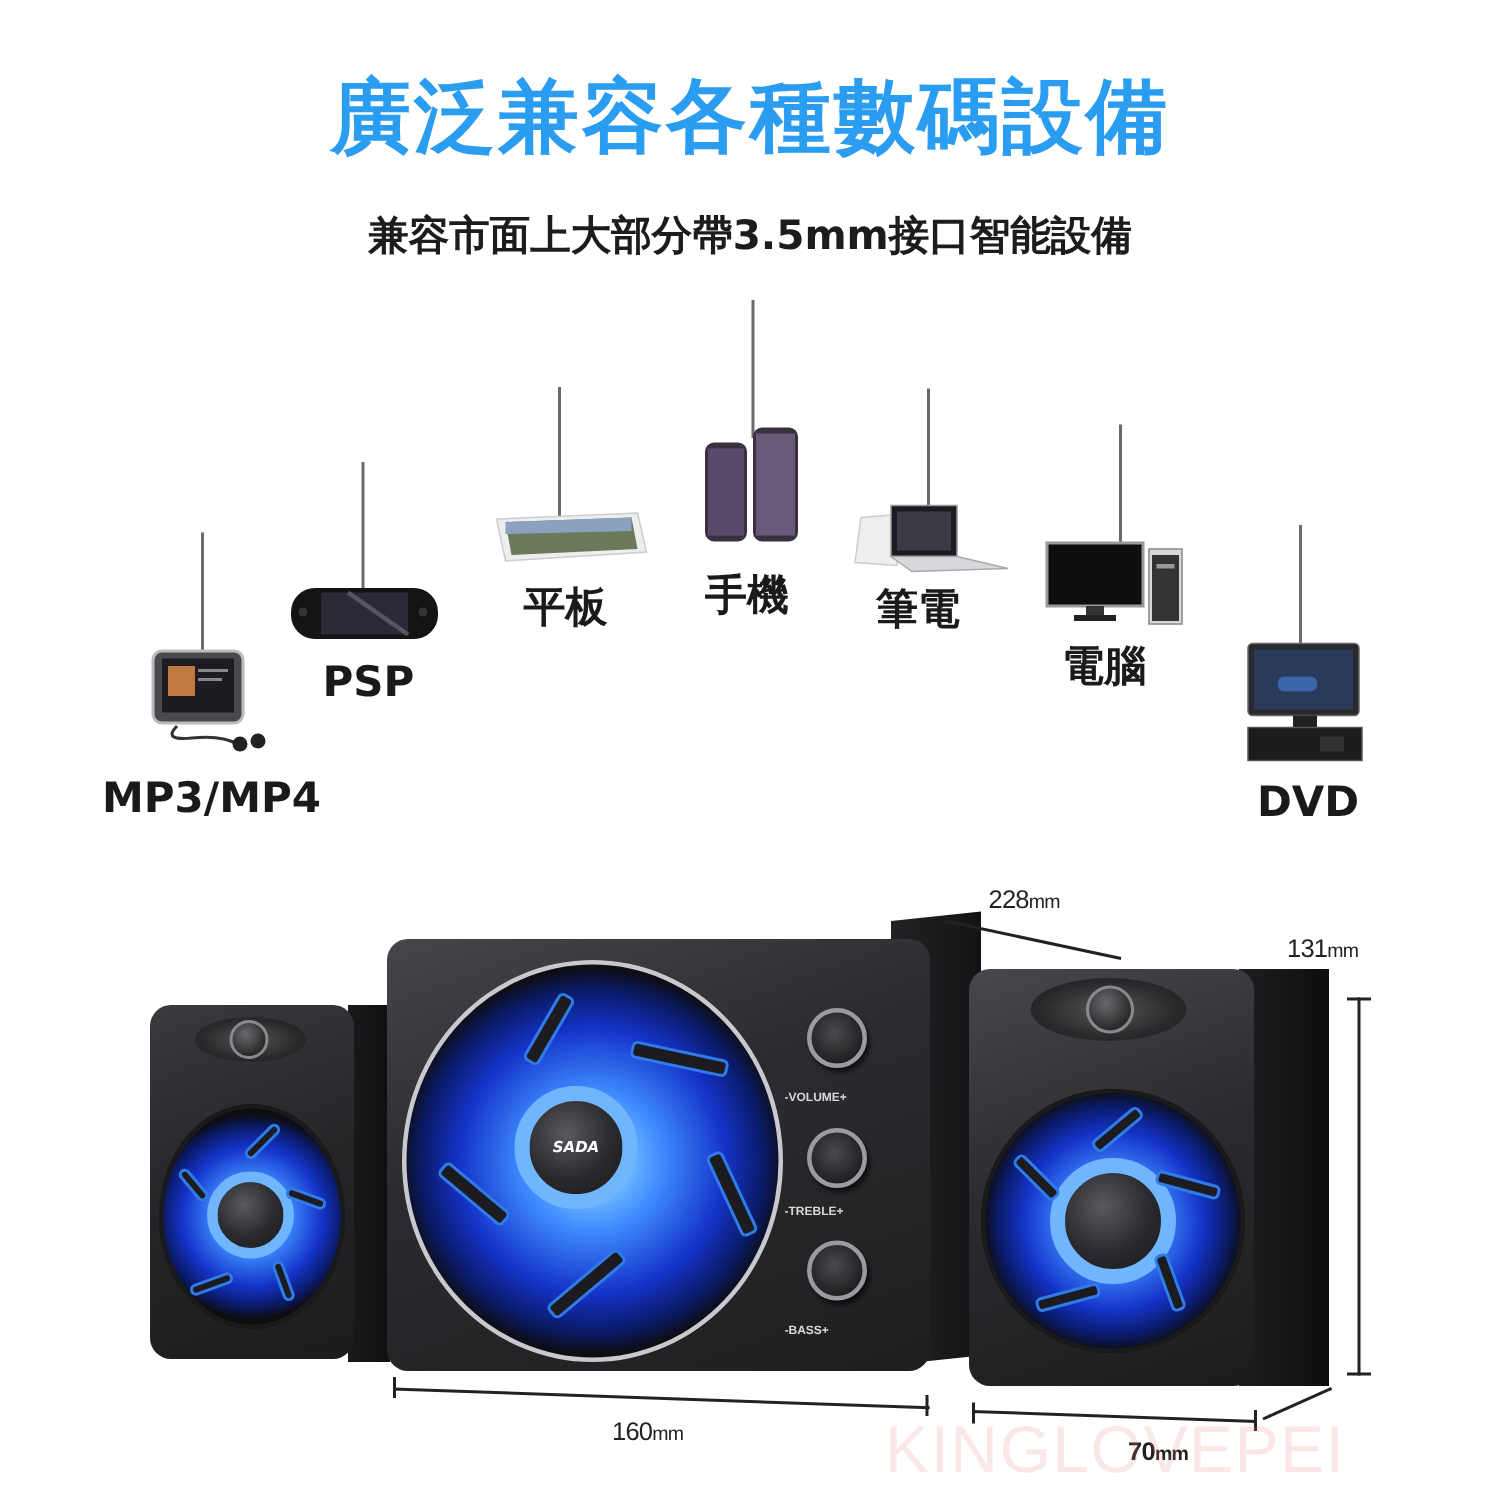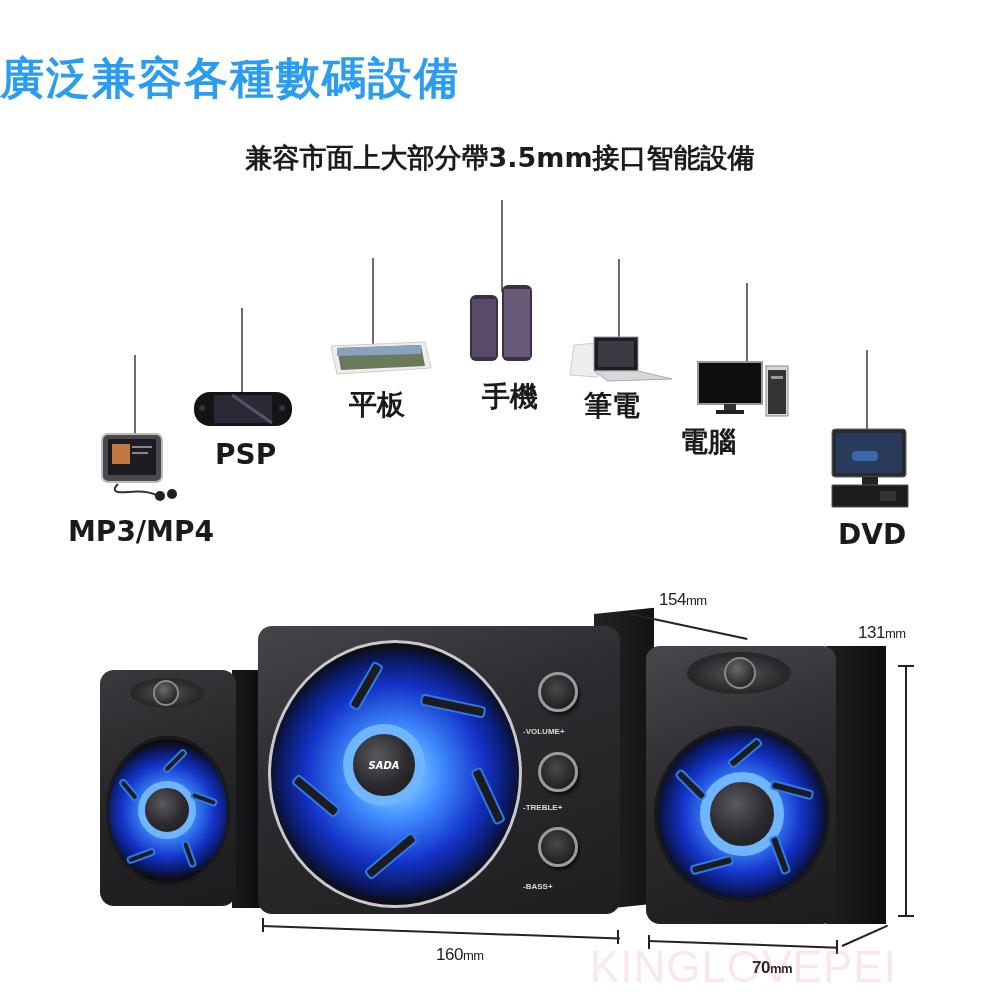--- a/index.html
+++ b/index.html
@@ -1,21 +1,21 @@
 <!DOCTYPE html>
 <html><head>
 <meta charset="utf-8">
 <style>
   * { box-sizing: border-box; margin: 0; padding: 0; }
   html, body { width: 1000px; height: 1000px; background: #ffffff; overflow: hidden; }
   body { position: relative; font-family: "DejaVu Sans", "Liberation Sans", sans-serif; }
 
   .title {
-    position: absolute; left: 0; top: 38px; width: 1000px; 
-    font-size: 44px; font-weight: bold; letter-spacing: 2px; line-height: 80px;
+    position: absolute; left: 0; top: 38px; width: 1000px; text-align: center;
+    font-size: 54px; font-weight: bold; letter-spacing: 2px; line-height: 80px;
   }
   .subtitle {
     position: absolute; left: 0; top: 138px; width: 1000px; text-align: center;
     font-size: 27px; font-weight: bold; color: #1c1c1c; line-height: 40px;
   }
 
   
   .device { position: absolute; }
   .device .stem { position: absolute; width: 2px; background: #6b6b6b; }
   .device .label {
@@ -120,21 +120,21 @@
   </div>
 
   <div class="device">
     <div class="stem" style="left:501px; top:200px; height:92px;"></div>
     <svg class="pic" style="left:468px; top:283px;" width="66" height="82" viewBox="0 0 66 82">
       <rect x="2" y="12" width="28" height="66" rx="6" fill="#3a3040"></rect>
       <rect x="4" y="16" width="24" height="58" fill="#5a4a6a"></rect>
       <rect x="34" y="2" width="30" height="76" rx="6" fill="#3a3040"></rect>
       <rect x="36" y="6" width="26" height="68" fill="#6a5a7a"></rect>
     </svg>
-    <div class="label" style="left:482px; top:380px;text-align:right;">手機</div>
+    <div class="label" style="left:470px; top:380px;text-align:right;">手機</div>
   </div>
 
   <div class="device">
     <div class="stem" style="left:618px; top:259px; height:80px;"></div>
     <svg class="pic" style="left:568px; top:335px;" width="106" height="48" viewBox="0 0 106 48">
       <polygon points="6,10 30,8 30,42 2,40" fill="#eeeeee" stroke="#ccc"></polygon>
       <rect x="26" y="2" width="44" height="34" fill="#1c1c22" stroke="#999"></rect>
       <rect x="30" y="6" width="36" height="26" fill="#3a3a44"></rect>
       <polygon points="26,36 70,36 104,44 40,46" fill="#d8d8dc" stroke="#aaa"></polygon>
     </svg>
@@ -144,21 +144,21 @@
   <div class="device">
     <div class="stem" style="left:746px; top:283px; height:82px;"></div>
     <svg class="pic" style="left:696px; top:360px;" width="96" height="58" viewBox="0 0 96 58">
       <rect x="2" y="2" width="64" height="42" fill="#0e0e10" stroke="#999" stroke-width="2"></rect>
       <rect x="28" y="44" width="12" height="6" fill="#333"></rect>
       <rect x="20" y="50" width="28" height="4" fill="#222"></rect>
       <rect x="70" y="6" width="22" height="50" fill="#d8d8dc" stroke="#888"></rect>
       <rect x="72" y="10" width="18" height="44" fill="#333"></rect>
       <rect x="75" y="16" width="12" height="3" fill="#999"></rect>
     </svg>
-    <div class="label" style="left:680px; top:427px;font-family:Liberation Mono, monospace;">電腦</div>
+    <div class="label" style="left:708px; top:427px;">電腦</div>
   </div>
 
   <div class="device">
     <div class="stem" style="left:866px; top:350px; height:82px;"></div>
     <svg class="pic" style="left:830px; top:427px;" width="80" height="84" viewBox="0 0 80 84">
       <rect x="2" y="2" width="74" height="48" rx="3" fill="#2a2a2e" stroke="#666"></rect>
       <rect x="6" y="6" width="66" height="40" fill="#2a3a5a"></rect>
       <rect x="22" y="24" width="26" height="10" rx="4" fill="#3a66aa"></rect>
       <rect x="32" y="50" width="16" height="8" fill="#222"></rect>
       <polygon points="2,58 78,58 78,80 2,80" fill="#1c1c1e" stroke="#555"></polygon>
@@ -221,34 +221,34 @@
     <div class="blade" style="left:770px; top:785px; width:44px; height:10px; transform:rotate(15deg);"></div>
     <div class="blade" style="left:760px; top:850px; width:40px; height:10px; transform:rotate(70deg);"></div>
     <div class="blade" style="left:690px; top:860px; width:44px; height:10px; transform:rotate(-15deg);"></div>
   </div>
 </div>
 
 <div>
 
   <div class="dim-line" style="left:630px; top:613px; width:120px; height:2px; transform:rotate(12deg); transform-origin:left center;"></div>
   <div class="dim-text" style="left:659px; top:590px;">
-    <span>154</span><small>mm</small>
+    <span>228</span><small>mm</small>
   </div>
 
   <div class="dim-line" style="left:905px; top:665px; width:2px; height:252px;"></div>
   <div class="dim-line" style="left:898px; top:665px; width:16px; height:2px;"></div>
   <div class="dim-line" style="left:898px; top:915px; width:16px; height:2px;"></div>
   <div class="dim-text" style="left:858px; top:623px;">
     <span>131</span><small>mm</small>
   </div>
 
   <div class="dim-line" style="left:262px; top:925px; width:358px; height:2px; transform:rotate(2deg); transform-origin:left center;"></div>
   <div class="dim-line" style="left:262px; top:918px; width:2px; height:14px;"></div>
   <div class="dim-line" style="left:617px; top:930px; width:2px; height:14px;"></div>
-  <div class="dim-text" style="left:408px; top:945px;margin-left:28px;">
+  <div class="dim-text" style="left:408px; top:945px;">
     <span>160</span><small>mm</small>
   </div>
 
   <div class="dim-line" style="left:648px; top:940px; width:190px; height:2px; transform:rotate(2deg); transform-origin:left center;"></div>
   <div class="dim-line" style="left:648px; top:935px; width:2px; height:14px;"></div>
   <div class="dim-line" style="left:836px; top:940px; width:2px; height:14px;"></div>
   <div class="dim-text" style="left:752px; top:958px;font-weight:bold;">
     <span>70</span><small>mm</small>
   </div>
 

